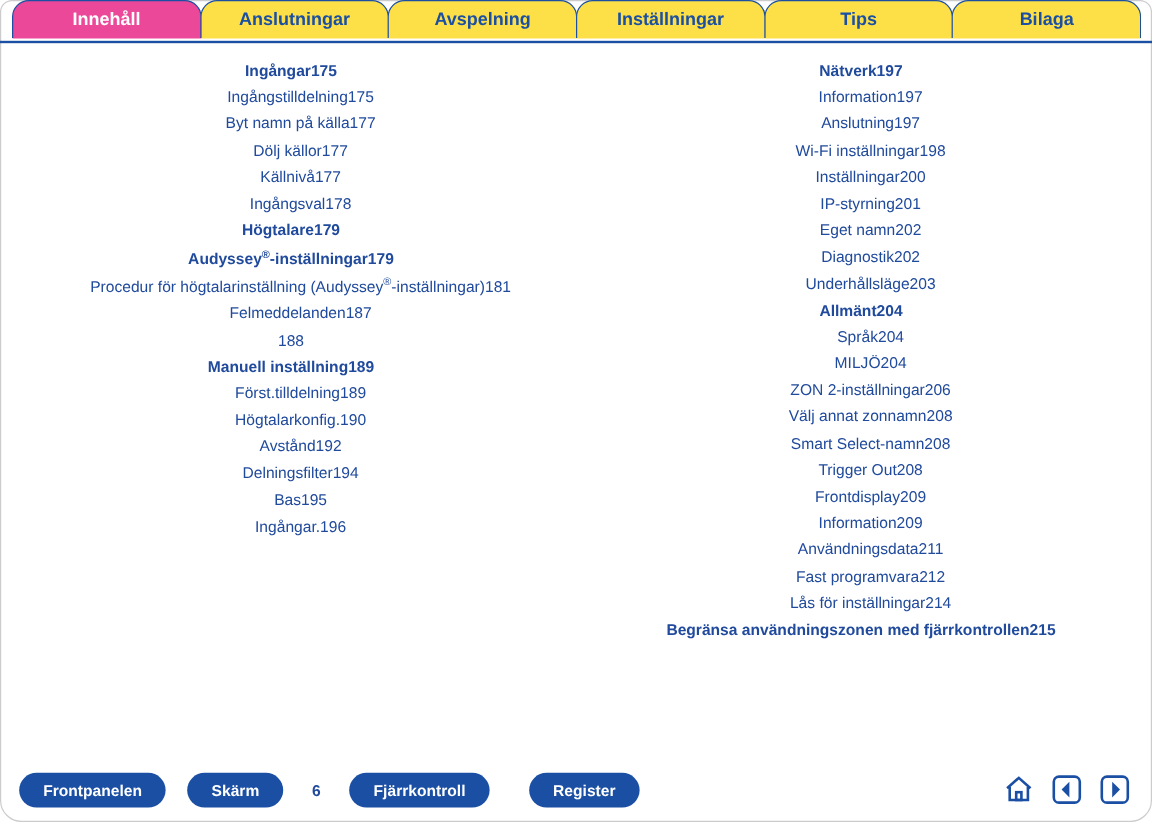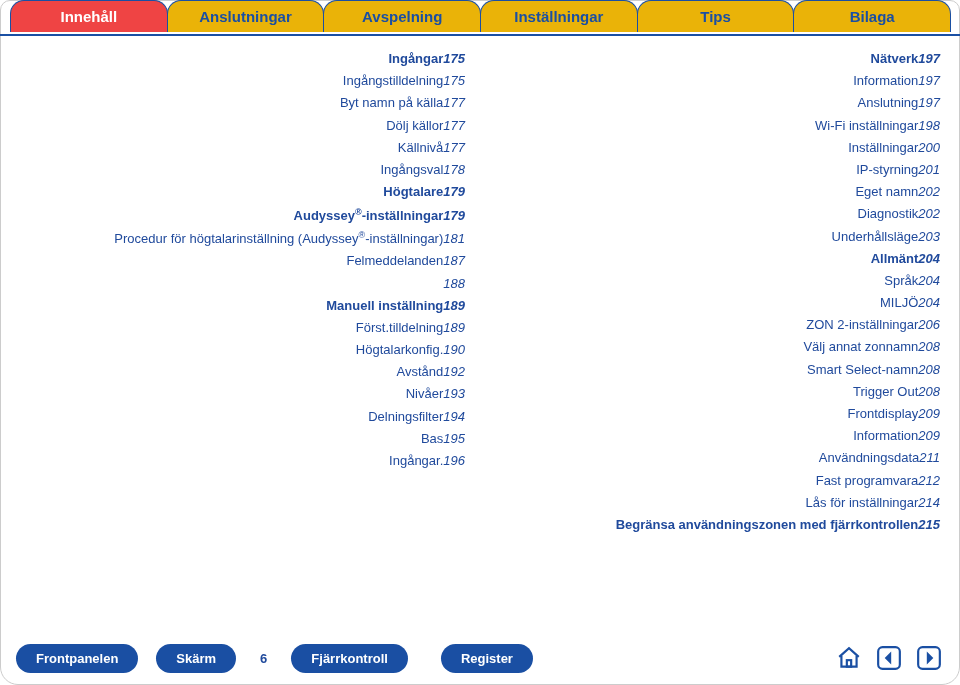--- a/index.html
+++ b/index.html
@@ -27,52 +27,52 @@
     height: 32px;
     line-height: 32px;
     text-align: center;
     color: #1a4fa3;
     font-weight: bold;
     font-size: 15px;
     border: 1.5px solid #1a4fa3;
     border-bottom: none;
     border-top-left-radius: 14px;
     border-top-right-radius: 14px;
-    background: #eab308;
+    background: #fde047;
     cursor: pointer;
     margin-right: -1px;
   }
   .tab.active {
-    background: #ef4444;
+    background: #ec4899;
     color: #fff;
   }
   .tabs-underline {
     position: absolute;
     left: 0; right: 0;
     top: 34px;
     height: 1.5px;
     background: #1a4fa3;
   }
   
   .content {
     display: flex;
     padding: 12px 20px 0 20px;
     gap: 30px;
   }
   .col { flex: 1; }
   .row {
     display: flex;
-    justify-content: flex-end;
+    justify-content: center;
     align-items: baseline;
     padding: 2px 0;
     line-height: 1.4;
     cursor: pointer;
   }
   .row .label { color: #204a9c; }
-  .row .page { color: #204a9c; font-weight: normal; font-style: italic; }
+  .row .page { color: #204a9c; font-weight: normal; }
   .row.bold .label, .row.bold .page { font-weight: bold; }
   .row.indent .label { padding-left: 16px; }
   .sup { font-size: 0.7em; vertical-align: super; }
   
   .footer {
     position: absolute;
     left: 0; right: 0; bottom: 12px;
     display: flex;
     align-items: center;
     padding: 0 16px;
@@ -184,24 +184,20 @@
       </div>
       <div class="row indent">
         <span class="label">Högtalarkonfig.</span>
         <span class="page">190</span>
       </div>
       <div class="row indent">
         <span class="label">Avstånd</span>
         <span class="page">192</span>
       </div>
       <div class="row indent">
-        <span class="label">Nivåer</span>
-        <span class="page">193</span>
-      </div>
-      <div class="row indent">
         <span class="label">Delningsfilter</span>
         <span class="page">194</span>
       </div>
       <div class="row indent">
         <span class="label">Bas</span>
         <span class="page">195</span>
       </div>
       <div class="row indent">
         <span class="label">Ingångar.</span>
         <span class="page">196</span>

